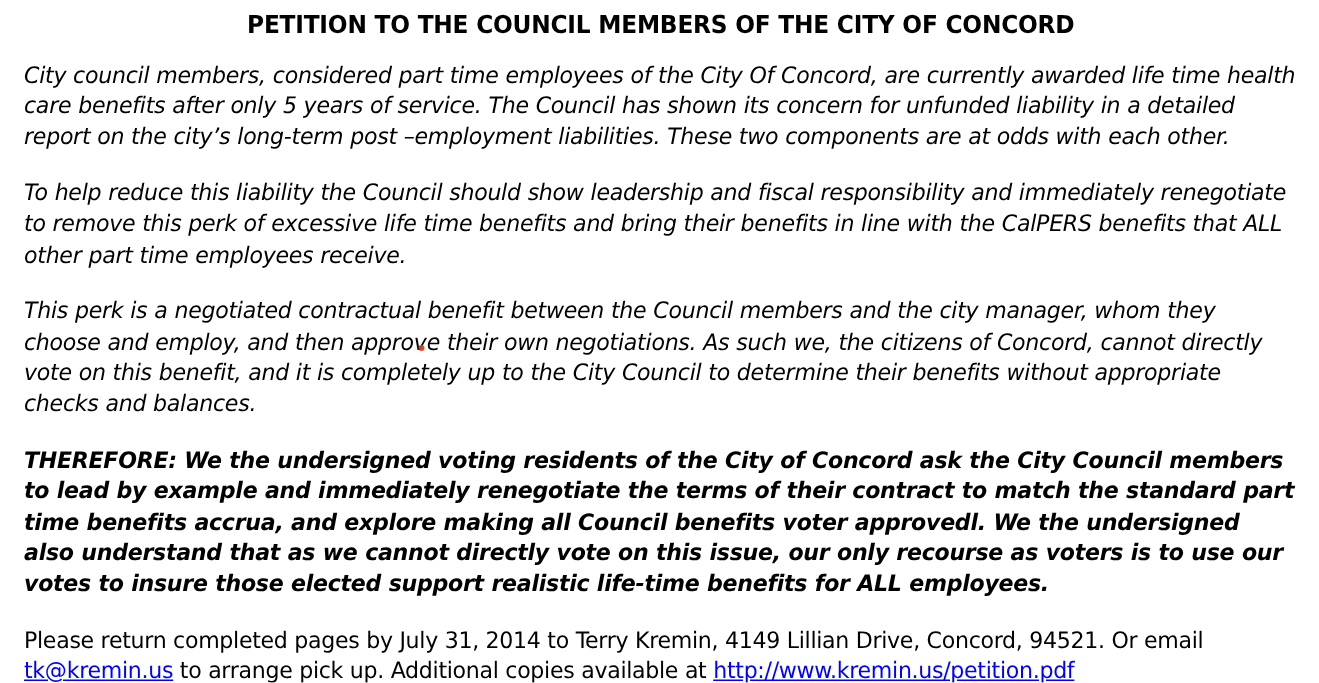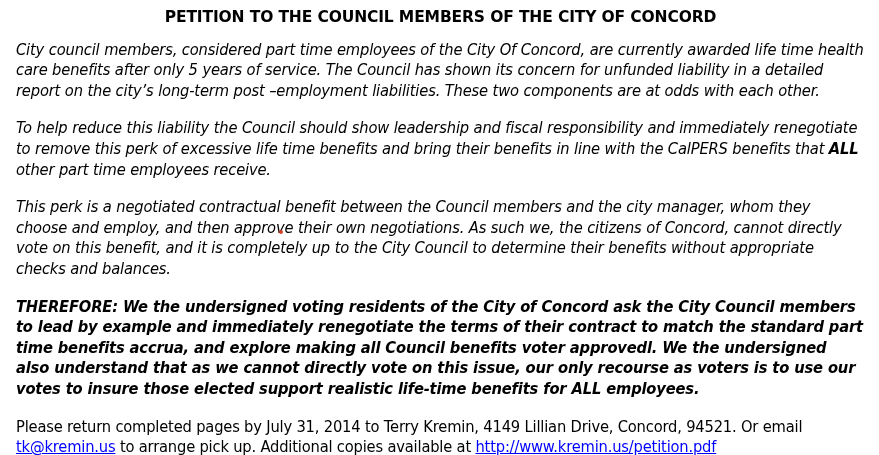--- a/index.html
+++ b/index.html
@@ -51,21 +51,21 @@
     word-spacing: 0.1px;
     transform: scaleX(0.975);
     transform-origin: left top;
     width: 102.5%;
   }
   .para.gap   { margin-top: 17px; }
 
   #para-1 { margin-top: 12px; }
 
   .para b,
-  .para strong { font-weight: bold; }
+  .para strong { font-weight: normal; }
 
   .para-emphasis {
     font-weight: bold;
     font-style: italic;
   }
 
   
   .para-upright {
     margin: 0;
     margin-top: 17px;

